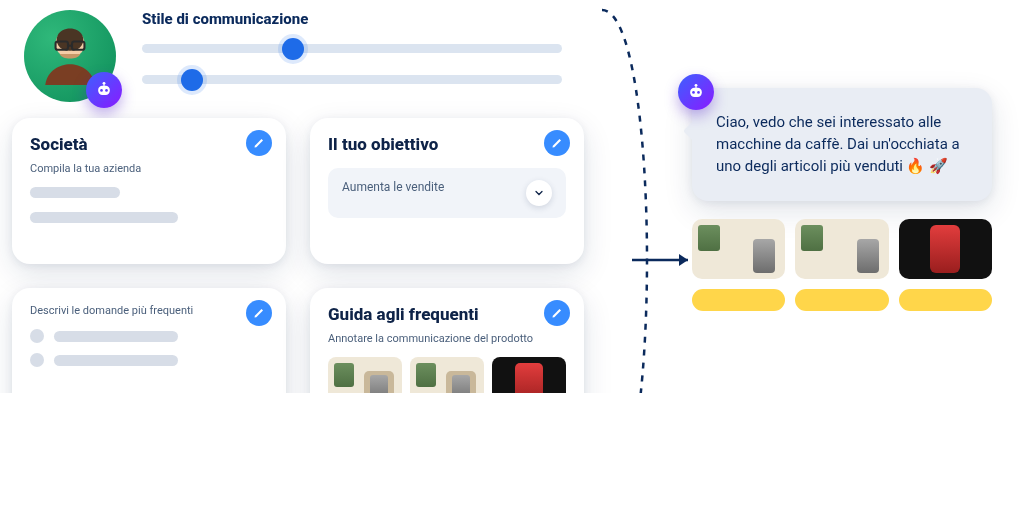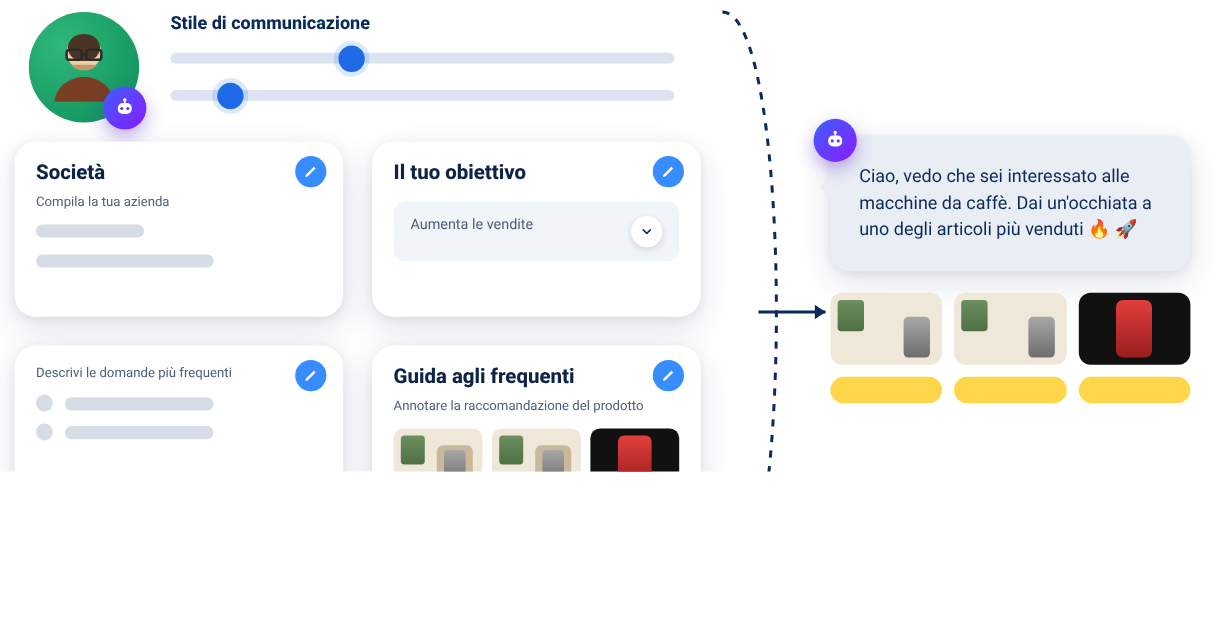--- a/index.html
+++ b/index.html
@@ -69,21 +69,21 @@
   .thumb-img .machine{position:absolute;right:14px;bottom:8px;width:18px;height:28px;border-radius:3px;background:linear-gradient(180deg,#a7a7a7,#6d6d6d);z-index:2}
   .thumb-img.red{background:#111}
   .thumb-img.red::before{display:none}
   .thumb-img.red::after{display:none}
   .thumb-img.red .machine{left:50%;transform:translateX(-50%);bottom:6px;width:28px;height:42px;background:linear-gradient(180deg,#e23d3d,#9a1e1e);border-radius:5px}
 
   
   .connector{position:absolute;left:592px;top:0;width:160px;height:520px;pointer-events:none}
 
   
-  .right{position:absolute;left:692px;top:113px;width:300px}
+  .right{position:absolute;left:692px;top:88px;width:300px}
   .right .badge{position:absolute;left:-14px;top:-14px;z-index:3}
   .bubble{background:var(--bubble-bg);border-radius:16px;padding:24px 22px 24px 24px;font-size:15px;line-height:1.45;color:var(--navy);box-shadow:var(--shadow);position:relative}
   .bubble .tail{position:absolute;left:-6px;top:36px;width:14px;height:14px;background:var(--bubble-bg);transform:rotate(45deg);border-radius:2px}
 
   .prods{display:flex;gap:10px;margin-top:18px}
   .pcol{flex:1;display:flex;flex-direction:column;gap:10px}
   .pimg{height:60px;border-radius:10px;background:var(--cream);position:relative;overflow:hidden}
   .pimg::before{content:"";position:absolute;left:6px;top:6px;width:22px;height:26px;background:linear-gradient(180deg,#6c8f5e,#4f7043);border-radius:3px}
   .pimg .machine{position:absolute;right:10px;bottom:6px;width:22px;height:34px;border-radius:4px;background:linear-gradient(180deg,#a7a7a7,#6d6d6d)}
   .pimg.red{background:#111}
@@ -181,21 +181,21 @@
           </div>
       </div>
 
       <div class="card">
         <div class="edit">
           <svg viewBox="0 0 24 24">
               <path d="M3 21l3.6-.7L20 7 17 4 3.7 17.4 3 21z"></path>
             </svg>
         </div>
         <p class="title">Guida agli frequenti</p>
-        <p class="sub">Annotare la raccomandazione del prodotto</p>
+        <p class="sub">Annotare la communicazione del prodotto</p>
         <div class="thumbs3">
           <div class="thumb-img">
               <div class="machine"></div>
             </div>
           <div class="thumb-img">
               <div class="machine"></div>
             </div>
           <div class="thumb-img red">
               <div class="machine"></div>
             </div>

